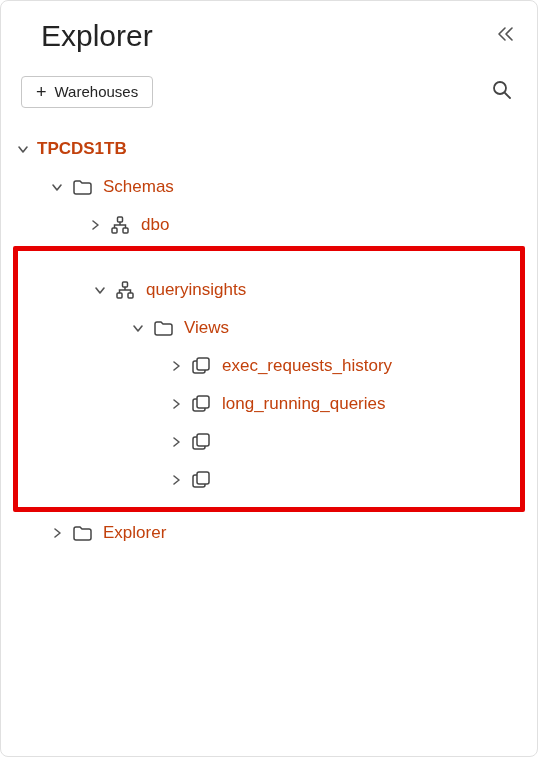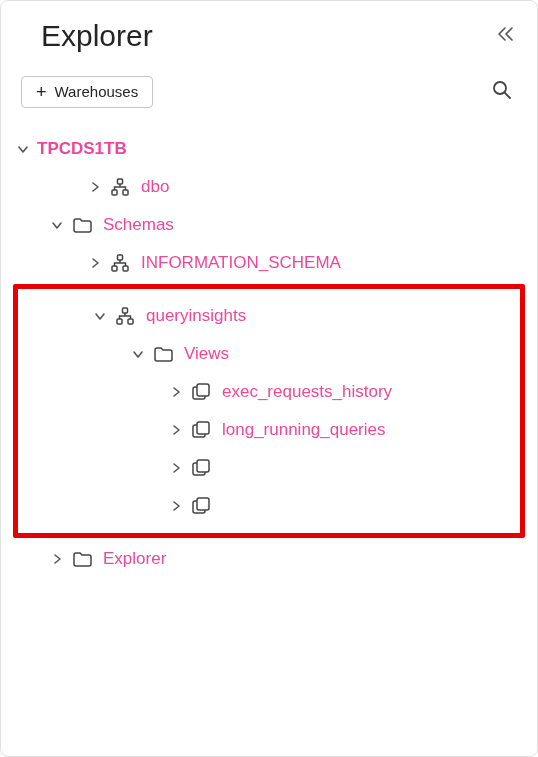--- a/index.html
+++ b/index.html
@@ -90,27 +90,27 @@
       display: inline-flex;
       align-items: center;
       justify-content: center;
       color: #444;
       margin-right: 10px;
       flex: 0 0 auto;
     }
     .ico svg { width: 20px; height: 20px; }
     .label {
       font-size: 17px;
-      color: #ec4899;
+      color: #c2410c;
     }
     .bold { font-weight: 600; }
     .highlight-box {
       border: 5px solid #e60000;
       border-radius: 2px;
-      padding: 8px 0 8px 0;
+      padding: 20px 0 8px 0;
       margin: 2px 4px 2px 4px;
     }
   </style>
 </head>
 <body>
 
 <svg width="0" height="0" style="position:absolute">
   <defs>
     <g id="chev-right">
         <path d="M4 2 L9 6 L4 10" fill="none" stroke="currentColor" stroke-width="1.6" stroke-linecap="round" stroke-linejoin="round"></path>
@@ -171,64 +171,50 @@
       <span class="indent" style="width:4px"></span>
       <span class="chev">
           <svg viewBox="0 0 12 12">
             <use href="#chev-down"></use>
           </svg>
         </span>
       <span class="label bold">TPCDS1TB</span>
     </div>
 
     <div class="row">
-      <span class="indent" style="width:76px"></span>
-      <span class="chev">
-          <svg viewBox="0 0 12 12">
-            <use href="#chev-right"></use>
-          </svg>
-        </span>
-      <span class="ico">
-          <svg viewBox="0 0 20 20">
-            <use href="#schema"></use>
-          </svg>
-        </span>
-      <span class="label">dbo</span>
-    </div>
-
-    <div class="row">
       <span class="indent" style="width:38px"></span>
       <span class="chev">
           <svg viewBox="0 0 12 12">
             <use href="#chev-down"></use>
           </svg>
         </span>
       <span class="ico">
           <svg viewBox="0 0 20 20">
             <use href="#folder"></use>
           </svg>
         </span>
       <span class="label">Schemas</span>
     </div>
-
 
     <div class="row">
       <span class="indent" style="width:76px"></span>
       <span class="chev">
           <svg viewBox="0 0 12 12">
             <use href="#chev-right"></use>
           </svg>
         </span>
       <span class="ico">
           <svg viewBox="0 0 20 20">
             <use href="#schema"></use>
           </svg>
         </span>
-      <span class="label">INFORMATION_SCHEMA</span>
-    </div>
+      <span class="label">dbo</span>
+    </div>
+
+
 
     <div class="highlight-box">
 
       <div class="row">
         <span class="indent" style="width:72px"></span>
         <span class="chev">
             <svg viewBox="0 0 12 12">
               <use href="#chev-down"></use>
             </svg>
           </span>

